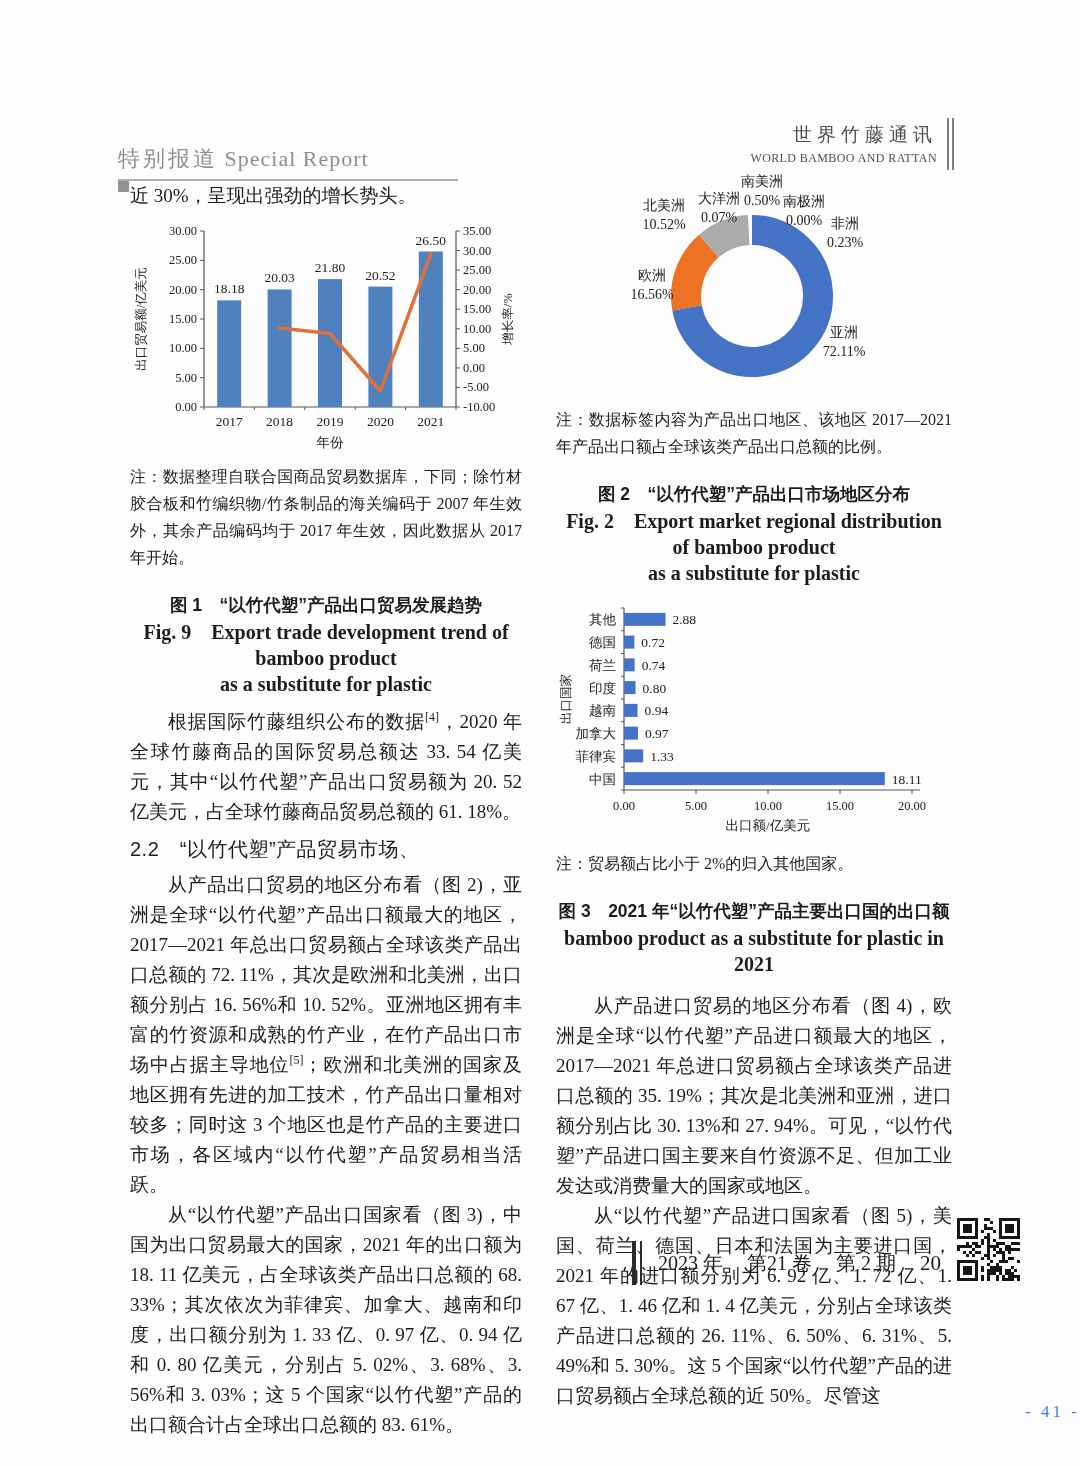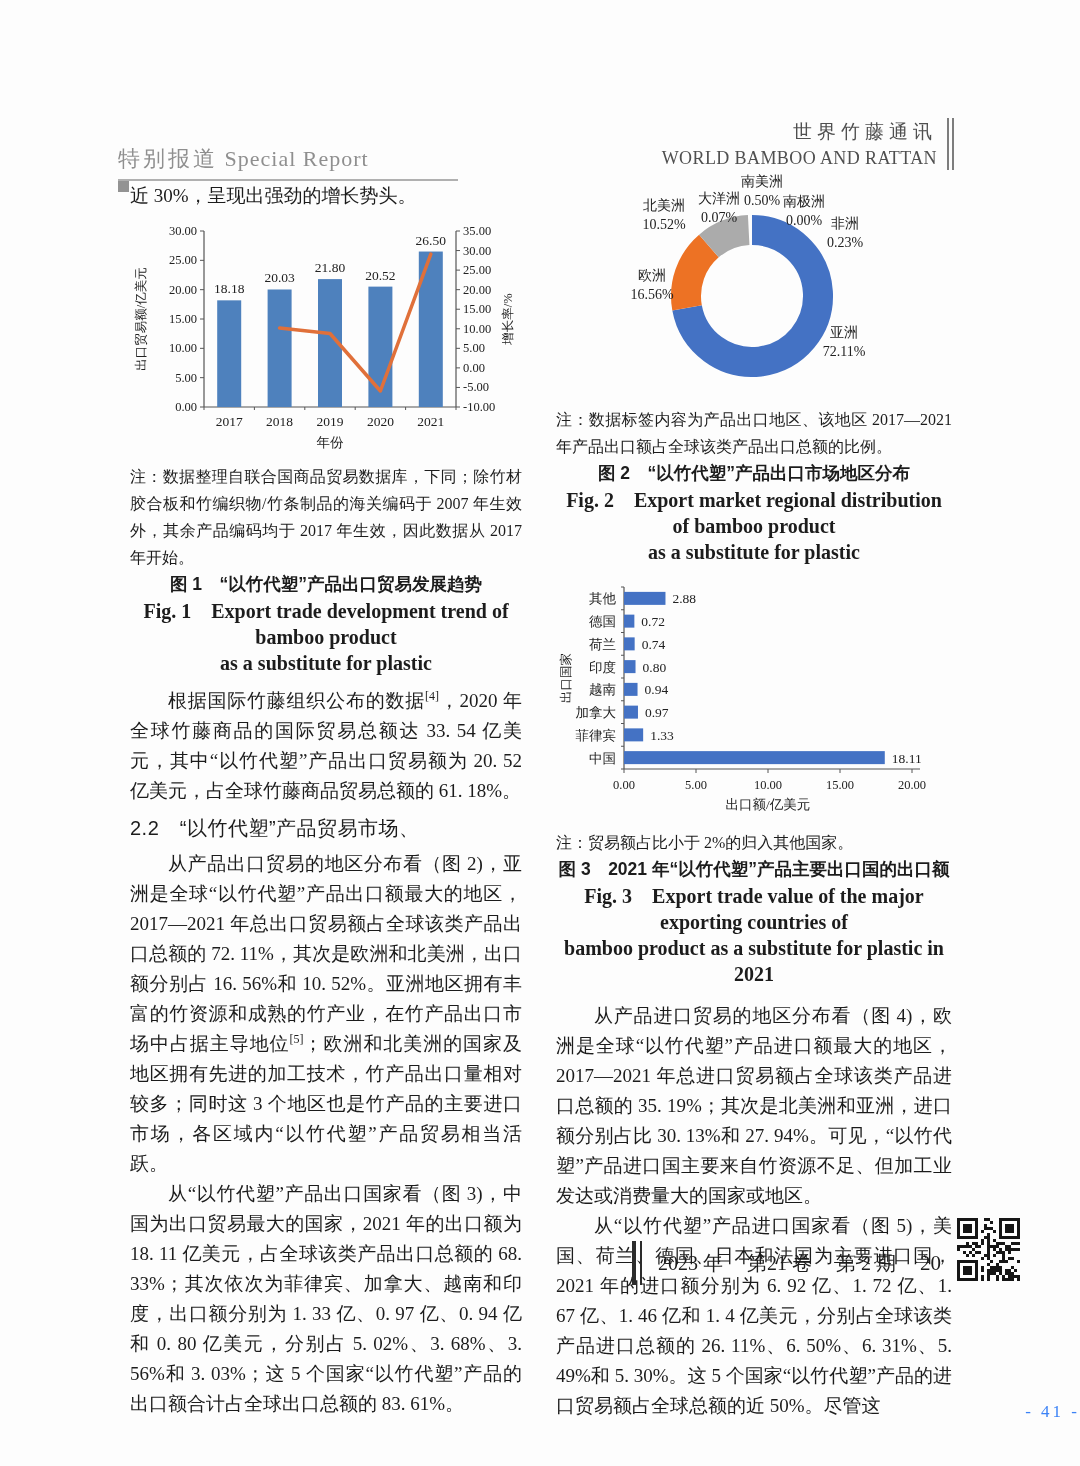--- a/index.html
+++ b/index.html
@@ -9,35 +9,35 @@
   
   .page-header{position:absolute;left:118px;right:126px;top:124px;height:60px;}
   .header-left{position:absolute;left:0;top:20px;width:340px;}
   .hl-text{font-size:22px;color:#8f8f8f;letter-spacing:1px;white-space:nowrap;}
   .hl-cn{letter-spacing:3px;}
   .hl-rule{margin-top:5px;height:2px;background:#b0b0b0;width:100%;}
   .hl-square{position:absolute;left:0;top:37px;width:11px;height:11px;background:#939393;}
   .header-right{position:absolute;right:0;top:-6px;display:flex;align-items:center;}
   .hr-text{text-align:right;margin-right:10px;margin-left:20px;}
   .hr-cn{font-size:19px;letter-spacing:5px;color:#4f4f4f;}
-  .hr-en{font-size:18px;color:#4f4f4f;margin-top:3px;letter-spacing:0.4px;}
+  .hr-en{font-size:12px;color:#4f4f4f;margin-top:3px;letter-spacing:0.4px;}
   .hr-bars{display:flex;gap:3px;}
   .hr-bars i{display:block;width:2px;height:52px;background:#7d7d7d;}
 
   
   .col-left{position:absolute;left:130px;top:181px;width:392px;}
   .col-right{position:absolute;left:556px;top:168px;width:396px;}
 
   .body-text{font-size:19px;line-height:30px;text-align:justify;margin:0;}
   p.indent{text-indent:2em;}
   .lead{}
   sup.cite{font-size:12px;line-height:0;vertical-align:super;}
 
   .note{font-size:16px;line-height:27px;text-align:justify;margin:6px 0 0 0;color:#1c1c1c;}
-  .cap-cn{font-size:17.5px;font-weight:bold;text-align:center;line-height:27px;margin-top:0;
+  .cap-cn{font-size:17.5px;font-weight:bold;text-align:center;line-height:27px;margin-top:21px;
           font-family:"Liberation Sans","DejaVu Sans",sans-serif;}
   .cap-en{font-size:20px;font-weight:bold;text-align:center;line-height:26px;}
   .sec-heading{font-size:20px;font-weight:normal;margin:9px 0 7px 0;letter-spacing:0.5px;
           font-family:"Liberation Sans","DejaVu Sans",sans-serif;}
 
   .fig-svg{display:block;margin:4px auto 2px auto;}
   svg text{fill:#222;font-family:"Liberation Serif","DejaVu Serif",serif;}
 
   .mt10{margin-top:10px;} .mt14{margin-top:14px;}
 
@@ -143,21 +143,21 @@
         <rect x="288.79999999999995" y="36.53333333333333" width="24" height="155.46666666666667" fill="#4e81bd"></rect>
         <text x="300.79999999999995" y="29.53333333333333" text-anchor="middle" font-size="13.5">26.50</text>
         <polyline points="149.6,113.0 200,118.5 250.4,176.0 300.79999999999995,39.1" fill="none" stroke="#e0703a" stroke-width="3.5" stroke-linejoin="round" stroke-linecap="round"></polyline>
         <text x="15" y="104" text-anchor="middle" font-size="12.5" transform="rotate(-90 15 104)">出口贸易额/亿美元</text>
         <text x="382" y="104" text-anchor="middle" font-size="12.5" transform="rotate(-90 382 104)">增长率/%</text>
         <text x="200" y="232" text-anchor="middle" font-size="13.5">年份</text>
       </svg>
 
     <p class="note">注：数据整理自联合国商品贸易数据库，下同；除竹材胶合板和竹编织物/竹条制品的海关编码于 2007 年生效外，其余产品编码均于 2017 年生效，因此数据从 2017 年开始。</p>
     <div class="cap-cn">图 1　“以竹代塑”产品出口贸易发展趋势</div>
-    <div class="cap-en">Fig. 1　Export trade development trend of bamboo product</div>
+    <div class="cap-en">Fig. 9　Export trade development trend of bamboo product</div>
     <div class="cap-en">as a substitute for plastic</div>
 
     <p class="body-text indent mt10"><span>根据国际竹藤组织公布的数据</span><sup class="cite">[4]</sup><span>，2020 年全球竹藤商品的国际贸易总额达 33. 54 亿美元，其中“以竹代塑”产品出口贸易额为 20. 52 亿美元，占全球竹藤商品贸易总额的 61. 18%。</span></p>
 
     <div class="sec-heading">2.2　“以竹代塑”产品贸易市场、</div>
 
     <p class="body-text indent"><span>从产品出口贸易的地区分布看（图 2)，亚洲是全球“以竹代塑”产品出口额最大的地区，2017—2021 年总出口贸易额占全球该类产品出口总额的 72. 11%，其次是欧洲和北美洲，出口额分别占 16. 56%和 10. 52%。亚洲地区拥有丰富的竹资源和成熟的竹产业，在竹产品出口市场中占据主导地位</span><sup class="cite">[5]</sup><span>；欧洲和北美洲的国家及地区拥有先进的加工技术，竹产品出口量相对较多；同时这 3 个地区也是竹产品的主要进口市场，各区域内“以竹代塑”产品贸易相当活跃。</span></p>
 
     <p class="body-text indent">从“以竹代塑”产品出口国家看（图 3)，中国为出口贸易最大的国家，2021 年的出口额为 18. 11 亿美元，占全球该类产品出口总额的 68. 33%；其次依次为菲律宾、加拿大、越南和印度，出口额分别为 1. 33 亿、0. 97 亿、0. 94 亿和 0. 80 亿美元，分别占 5. 02%、3. 68%、3. 56%和 3. 03%；这 5 个国家“以竹代塑”产品的出口额合计占全球出口总额的 83. 61%。</p>
   </div>
@@ -233,21 +233,20 @@
         <text x="94.152" y="160.875" text-anchor="start" font-size="13.5">1.33</text>
         <text x="60" y="183.625" text-anchor="end" font-size="13.5">中国</text>
         <rect x="68" y="172.125" width="260.784" height="13" fill="#4472c4"></rect>
         <text x="335.784" y="183.625" text-anchor="start" font-size="13.5">18.11</text>
         <text x="212" y="230" text-anchor="middle" font-size="13.5">出口额/亿美元</text>
         <text x="14" y="99" text-anchor="middle" font-size="12.5" transform="rotate(-90 14 99)">出口国家</text>
       </svg>
 
     <p class="note">注：贸易额占比小于 2%的归入其他国家。</p>
     <div class="cap-cn">图 3　2021 年“以竹代塑”产品主要出口国的出口额</div>
-    <div class="cap-en">Fig. 3　Export trade value of the major exporting countries of</div>
     <div class="cap-en">bamboo product as a substitute for plastic in 2021</div>
 
     <p class="body-text indent mt14">从产品进口贸易的地区分布看（图 4)，欧洲是全球“以竹代塑”产品进口额最大的地区，2017—2021 年总进口贸易额占全球该类产品进口总额的 35. 19%；其次是北美洲和亚洲，进口额分别占比 30. 13%和 27. 94%。可见，“以竹代塑”产品进口国主要来自竹资源不足、但加工业发达或消费量大的国家或地区。</p>
     <p class="body-text indent">从“以竹代塑”产品进口国家看（图 5)，美国、荷兰、德国、日本和法国为主要进口国，2021 年的进口额分别为 6. 92 亿、1. 72 亿、1. 67 亿、1. 46 亿和 1. 4 亿美元，分别占全球该类产品进口总额的 26. 11%、6. 50%、6. 31%、5. 49%和 5. 30%。这 5 个国家“以竹代塑”产品的进口贸易额占全球总额的近 50%。尽管这</p>
   </div>
 
   <div class="journal-footer">
     <span class="jf-bars">
         <i class="thick"></i>
         <i class="thin"></i>

